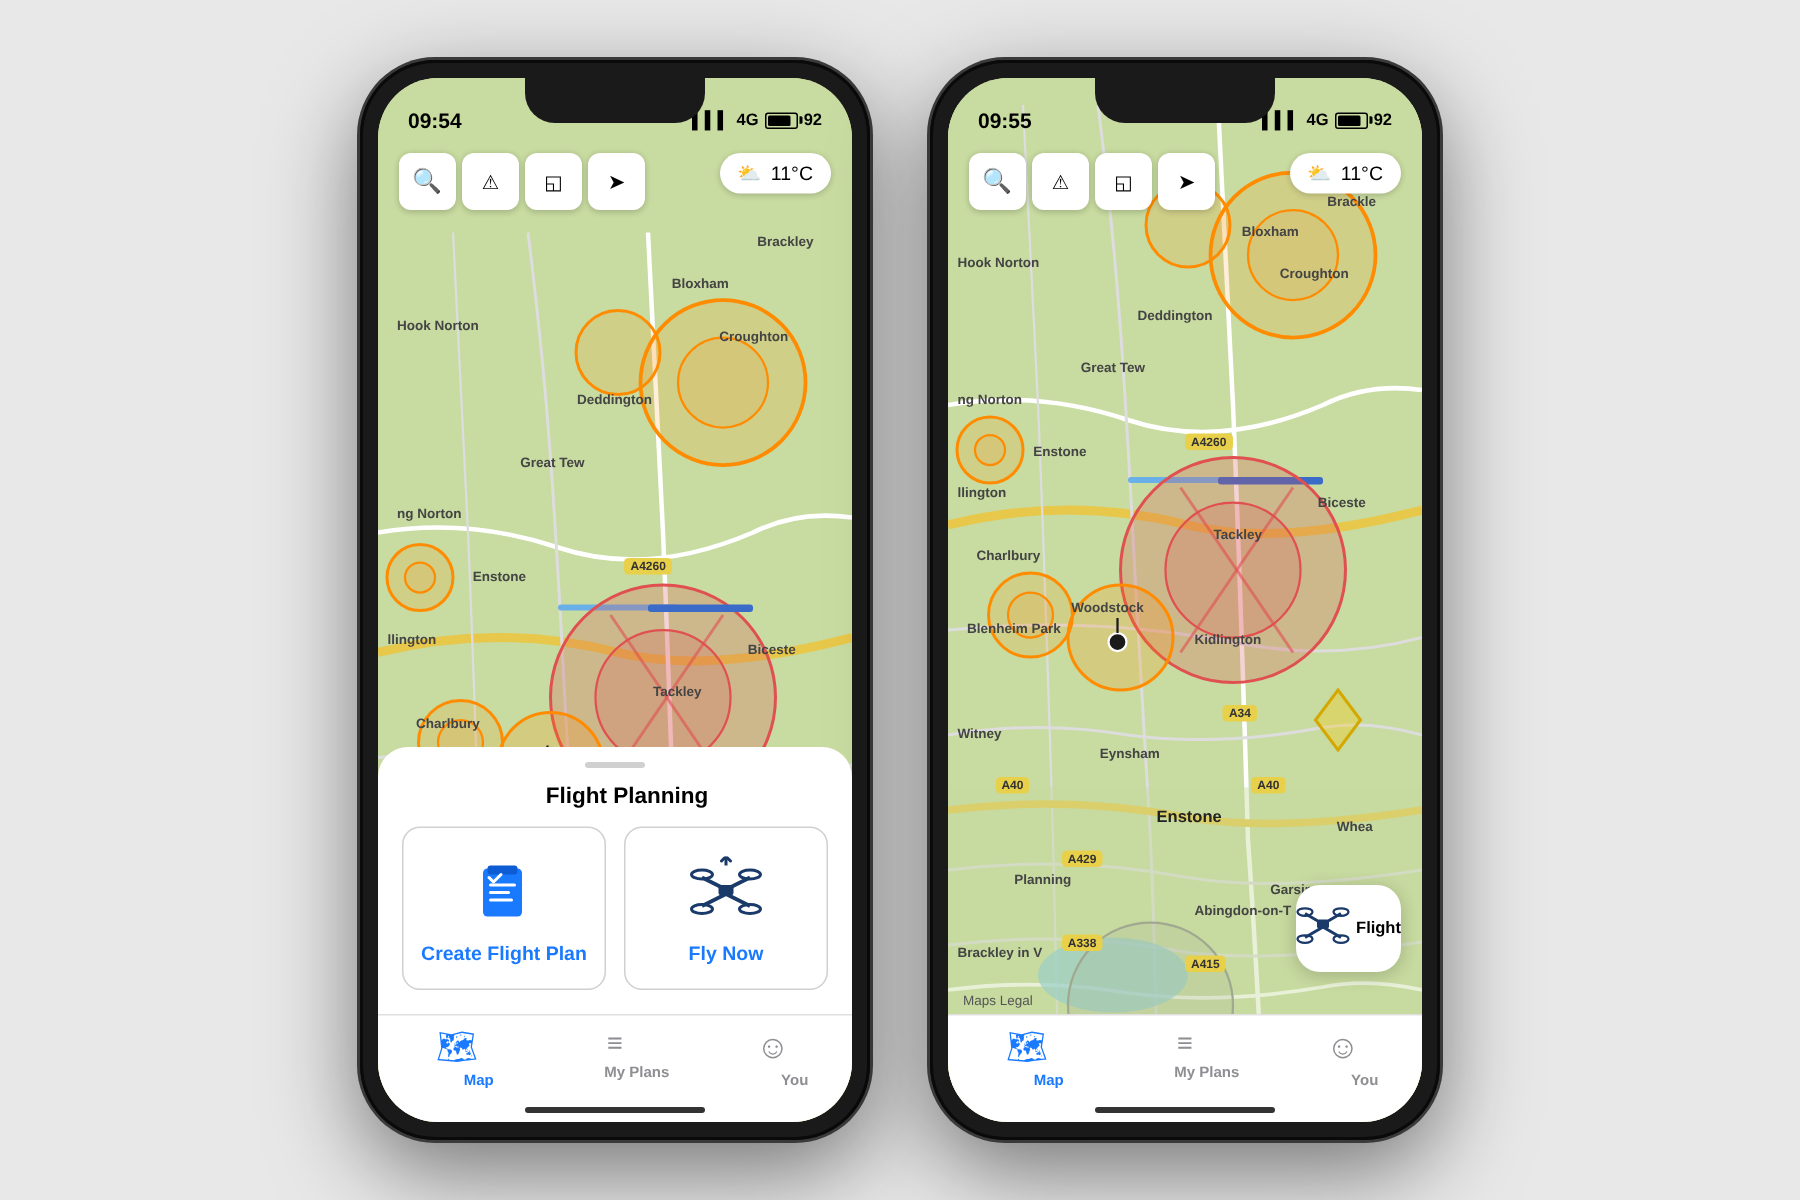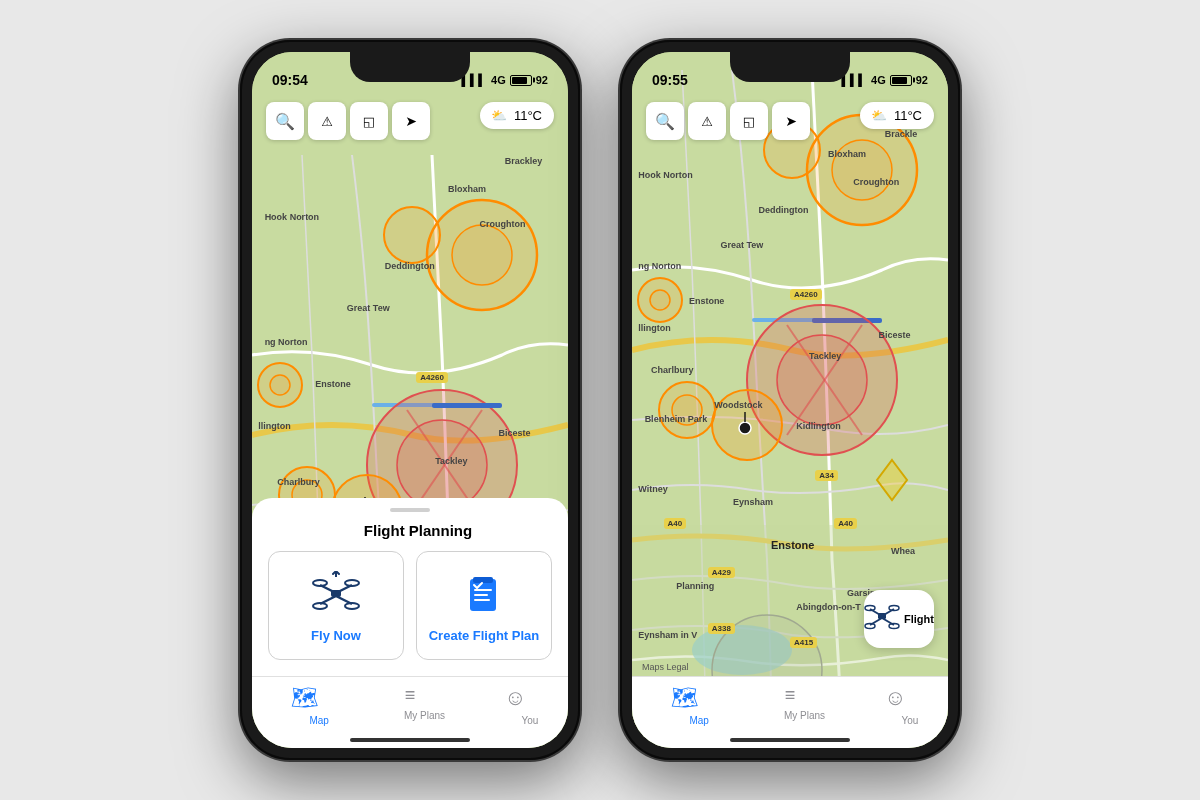--- a/index.html
+++ b/index.html
@@ -245,21 +245,21 @@
       color: #1a7aff;
     }
 
     .tab-icon.inactive {
       color: #8e8e93;
     }
 
     .tab-label {
       font-size: 10px;
       color: #1a7aff;
-      font-weight: 400;
+      font-weight: 700;
       padding-left: 29px;
     }
 
     .tab-label.inactive {
       color: #8e8e93;
     }
 
     
     .flight-fab {
       position: absolute;
@@ -452,53 +452,53 @@
       <span>11°C</span>
     </div>
 
     <div class="bottom-panel" style="bottom:72px;">
       <div class="panel-handle"></div>
       <div class="panel-title">Flight Planning</div>
       <div class="panel-buttons">
         <div class="panel-action-btn">
           <div style="width:50px;height:50px;display:flex;align-items:center;justify-content:center;">
 
-            <svg width="48" height="44" viewBox="0 0 48 44">
-
-              <rect x="19" y="19" width="10" height="7" rx="2" fill="#1a3a6a"></rect>
-
-              <line x1="24" y1="22" x2="8" y2="14" stroke="#1a3a6a" stroke-width="2.5"></line>
-              <line x1="24" y1="22" x2="40" y2="14" stroke="#1a3a6a" stroke-width="2.5"></line>
-              <line x1="24" y1="25" x2="8" y2="33" stroke="#1a3a6a" stroke-width="2.5"></line>
-              <line x1="24" y1="25" x2="40" y2="33" stroke="#1a3a6a" stroke-width="2.5"></line>
-
-              <ellipse cx="8" cy="12" rx="7" ry="3" fill="none" stroke="#1a3a6a" stroke-width="2"></ellipse>
-              <ellipse cx="40" cy="12" rx="7" ry="3" fill="none" stroke="#1a3a6a" stroke-width="2"></ellipse>
-              <ellipse cx="8" cy="35" rx="7" ry="3" fill="none" stroke="#1a3a6a" stroke-width="2"></ellipse>
-              <ellipse cx="40" cy="35" rx="7" ry="3" fill="none" stroke="#1a3a6a" stroke-width="2"></ellipse>
-
-              <line x1="24" y1="6" x2="24" y2="0" stroke="#1a3a6a" stroke-width="2"></line>
-              <polyline points="21,3 24,0 27,3" stroke="#1a3a6a" stroke-width="2" fill="none" stroke-linecap="round" stroke-linejoin="round"></polyline>
-            </svg>
-          </div>
-          <span class="panel-action-label">Fly Now</span>
-        </div>
-        <div class="panel-action-btn">
-          <div style="width:50px;height:50px;display:flex;align-items:center;justify-content:center;">
-
             <svg width="44" height="44" viewBox="0 0 44 44">
               <rect x="8" y="8" width="26" height="32" rx="3" fill="#1a7aff"></rect>
               <rect x="11" y="6" width="20" height="6" rx="2" fill="#0d5cd4"></rect>
               <rect x="12" y="18" width="18" height="2" rx="1" fill="white"></rect>
               <rect x="12" y="23" width="14" height="2" rx="1" fill="white"></rect>
               <rect x="12" y="28" width="16" height="2" rx="1" fill="white"></rect>
               <polyline points="12,14 15,17 20,12" stroke="white" stroke-width="2" fill="none" stroke-linecap="round" stroke-linejoin="round"></polyline>
             </svg>
           </div>
           <span class="panel-action-label">Create Flight Plan</span>
+        </div>
+        <div class="panel-action-btn">
+          <div style="width:50px;height:50px;display:flex;align-items:center;justify-content:center;">
+
+            <svg width="48" height="44" viewBox="0 0 48 44">
+
+              <rect x="19" y="19" width="10" height="7" rx="2" fill="#1a3a6a"></rect>
+
+              <line x1="24" y1="22" x2="8" y2="14" stroke="#1a3a6a" stroke-width="2.5"></line>
+              <line x1="24" y1="22" x2="40" y2="14" stroke="#1a3a6a" stroke-width="2.5"></line>
+              <line x1="24" y1="25" x2="8" y2="33" stroke="#1a3a6a" stroke-width="2.5"></line>
+              <line x1="24" y1="25" x2="40" y2="33" stroke="#1a3a6a" stroke-width="2.5"></line>
+
+              <ellipse cx="8" cy="12" rx="7" ry="3" fill="none" stroke="#1a3a6a" stroke-width="2"></ellipse>
+              <ellipse cx="40" cy="12" rx="7" ry="3" fill="none" stroke="#1a3a6a" stroke-width="2"></ellipse>
+              <ellipse cx="8" cy="35" rx="7" ry="3" fill="none" stroke="#1a3a6a" stroke-width="2"></ellipse>
+              <ellipse cx="40" cy="35" rx="7" ry="3" fill="none" stroke="#1a3a6a" stroke-width="2"></ellipse>
+
+              <line x1="24" y1="6" x2="24" y2="0" stroke="#1a3a6a" stroke-width="2"></line>
+              <polyline points="21,3 24,0 27,3" stroke="#1a3a6a" stroke-width="2" fill="none" stroke-linecap="round" stroke-linejoin="round"></polyline>
+            </svg>
+          </div>
+          <span class="panel-action-label">Fly Now</span>
         </div>
       </div>
     </div>
 
     <div class="tab-bar">
       <div class="tab-item">
         <span class="tab-icon">🗺</span>
         <span class="tab-label">Map</span>
       </div>
       <div class="tab-item">
@@ -581,21 +581,21 @@
       <span class="map-label" style="left:52%;top:53%">Kidlington</span>
       <span class="map-label" style="left:4%;top:52%">Blenheim Park</span>
       <span class="map-label" style="left:2%;top:62%">Witney</span>
       <span class="map-label" style="left:32%;top:64%">Eynsham</span>
       <span class="map-label" style="left:78%;top:40%">Biceste</span>
       <span class="map-label-bold" style="left:44%;top:70%">Enstone</span>
       <span class="map-label" style="left:14%;top:76%">Planning</span>
       <span class="map-label" style="left:52%;top:79%">Abingdon-on-T</span>
       <span class="map-label" style="left:82%;top:71%">Whea</span>
       <span class="map-label" style="left:68%;top:77%">Garsington</span>
-      <span class="map-label" style="left:2%;top:83%">Eynsham in V</span>
+      <span class="map-label" style="left:2%;top:83%">Brackley in V</span>
       <span class="road-badge" style="left:50%;top:34%">A4260</span>
       <span class="road-badge" style="left:58%;top:60%">A34</span>
       <span class="road-badge" style="left:10%;top:67%">A40</span>
       <span class="road-badge" style="left:64%;top:67%">A40</span>
       <span class="road-badge" style="left:24%;top:74%">A429</span>
       <span class="road-badge" style="left:24%;top:82%">A338</span>
       <span class="road-badge" style="left:50%;top:84%">A415</span>
 
       <div class="map-attribution">
         <span>Maps</span>

